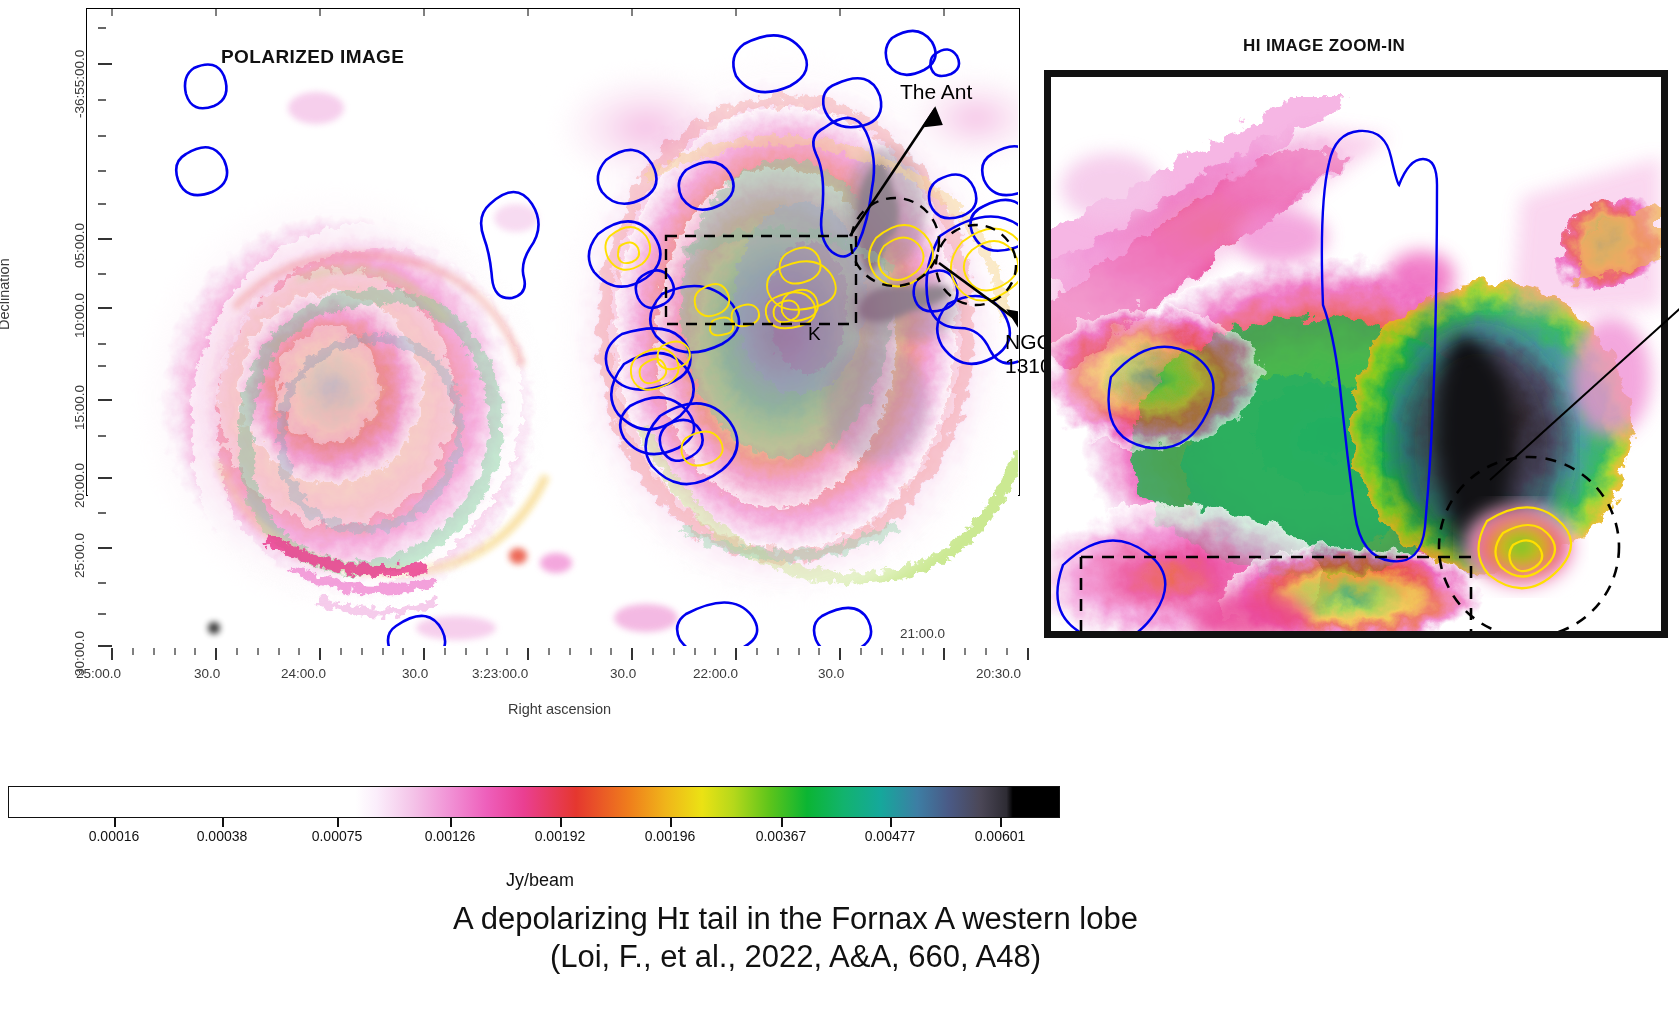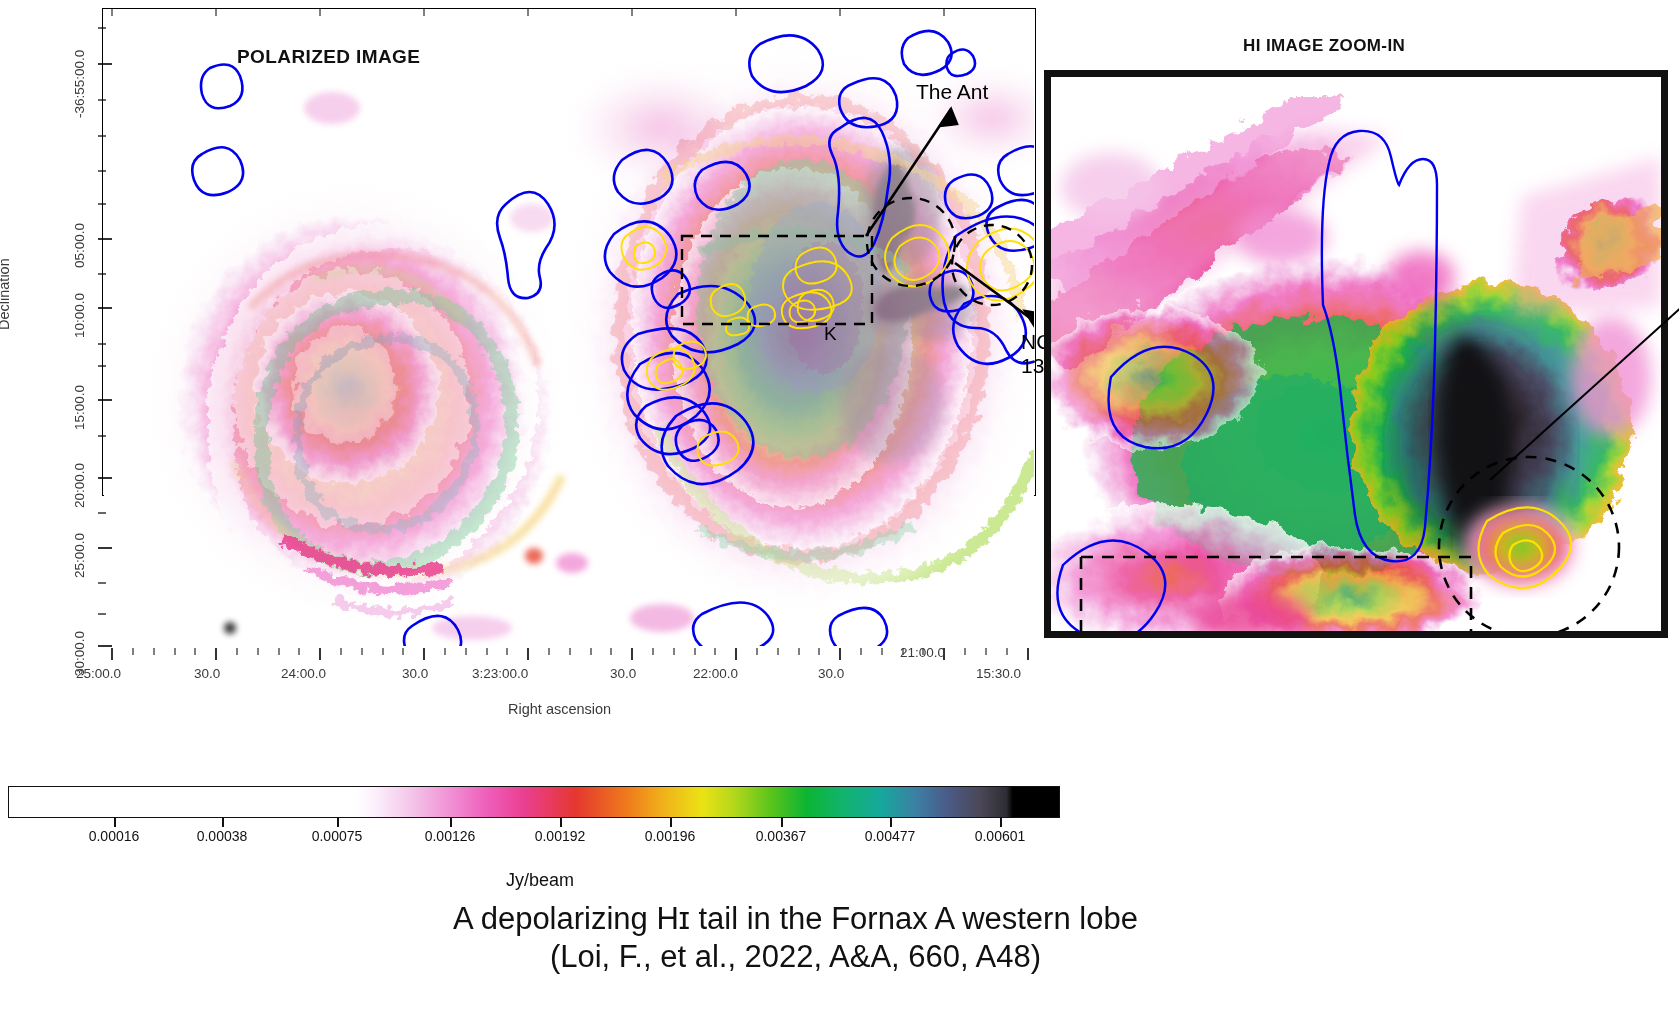--- a/index.html
+++ b/index.html
@@ -1,21 +1,21 @@
 <!DOCTYPE html>
 <html><head>
 <meta charset="utf-8">
 <style>
   html,body{margin:0;padding:0;background:#fff;}
   body{width:1679px;height:1032px;position:relative;overflow:hidden;
        font-family:"Liberation Sans",sans-serif;color:#000;}
   .fig{position:absolute;inset:0;}
 
   
-  #leftPanel{position:absolute;left:102px;top:8px;width:934px;height:488px;}
+  #leftPanel{position:absolute;left:86px;top:8px;width:934px;height:488px;}
   #leftFrame{position:absolute;inset:0;border:1.5px solid #000;box-sizing:border-box;background:#fff;}
   .panel-title{position:absolute;font-weight:bold;letter-spacing:.4px;color:#111;}
   #polTitle{left:135px;top:38px;font-size:19px;}
   #hiTitle{left:1243px;top:36px;font-size:17px;}
 
   
   .ticklab{position:absolute;font-size:13.5px;color:#3a3a3a;white-space:nowrap;
            font-family:"Liberation Sans",sans-serif;}
   .ytick{transform-origin:0 0;transform:rotate(-90deg);}
   .axname{position:absolute;font-size:14.5px;color:#3a3a3a;}
@@ -391,22 +391,22 @@
   <div class="axname" id="decName">Declination</div>
 
   <div class="ticklab" style="left:76px;top:666px;">25:00.0</div>
   <div class="ticklab" style="left:194px;top:666px;">30.0</div>
   <div class="ticklab" style="left:281px;top:666px;">24:00.0</div>
   <div class="ticklab" style="left:402px;top:666px;">30.0</div>
   <div class="ticklab" style="left:472px;top:666px;">3:23:00.0</div>
   <div class="ticklab" style="left:610px;top:666px;">30.0</div>
   <div class="ticklab" style="left:693px;top:666px;">22:00.0</div>
   <div class="ticklab" style="left:818px;top:666px;">30.0</div>
-  <div class="ticklab" style="left:900px;top:645px;">21:00.0</div>
-  <div class="ticklab" style="left:976px;top:666px;">15:30.0</div>
+  <div class="ticklab" style="left:900px;top:626px;">21:00.0</div>
+  <div class="ticklab" style="left:976px;top:666px;">20:30.0</div>
   <div class="axname" id="raName">Right ascension</div>
 
   <div class="panel-title" id="hiTitle">HI IMAGE ZOOM-IN</div>
 
   <div id="rightPanel">
     <svg width="610" height="554" viewBox="0 0 610 554">
       <defs>
         <clipPath id="clipR">
             <rect x="0" y="0" width="610" height="554"></rect>
           </clipPath>

